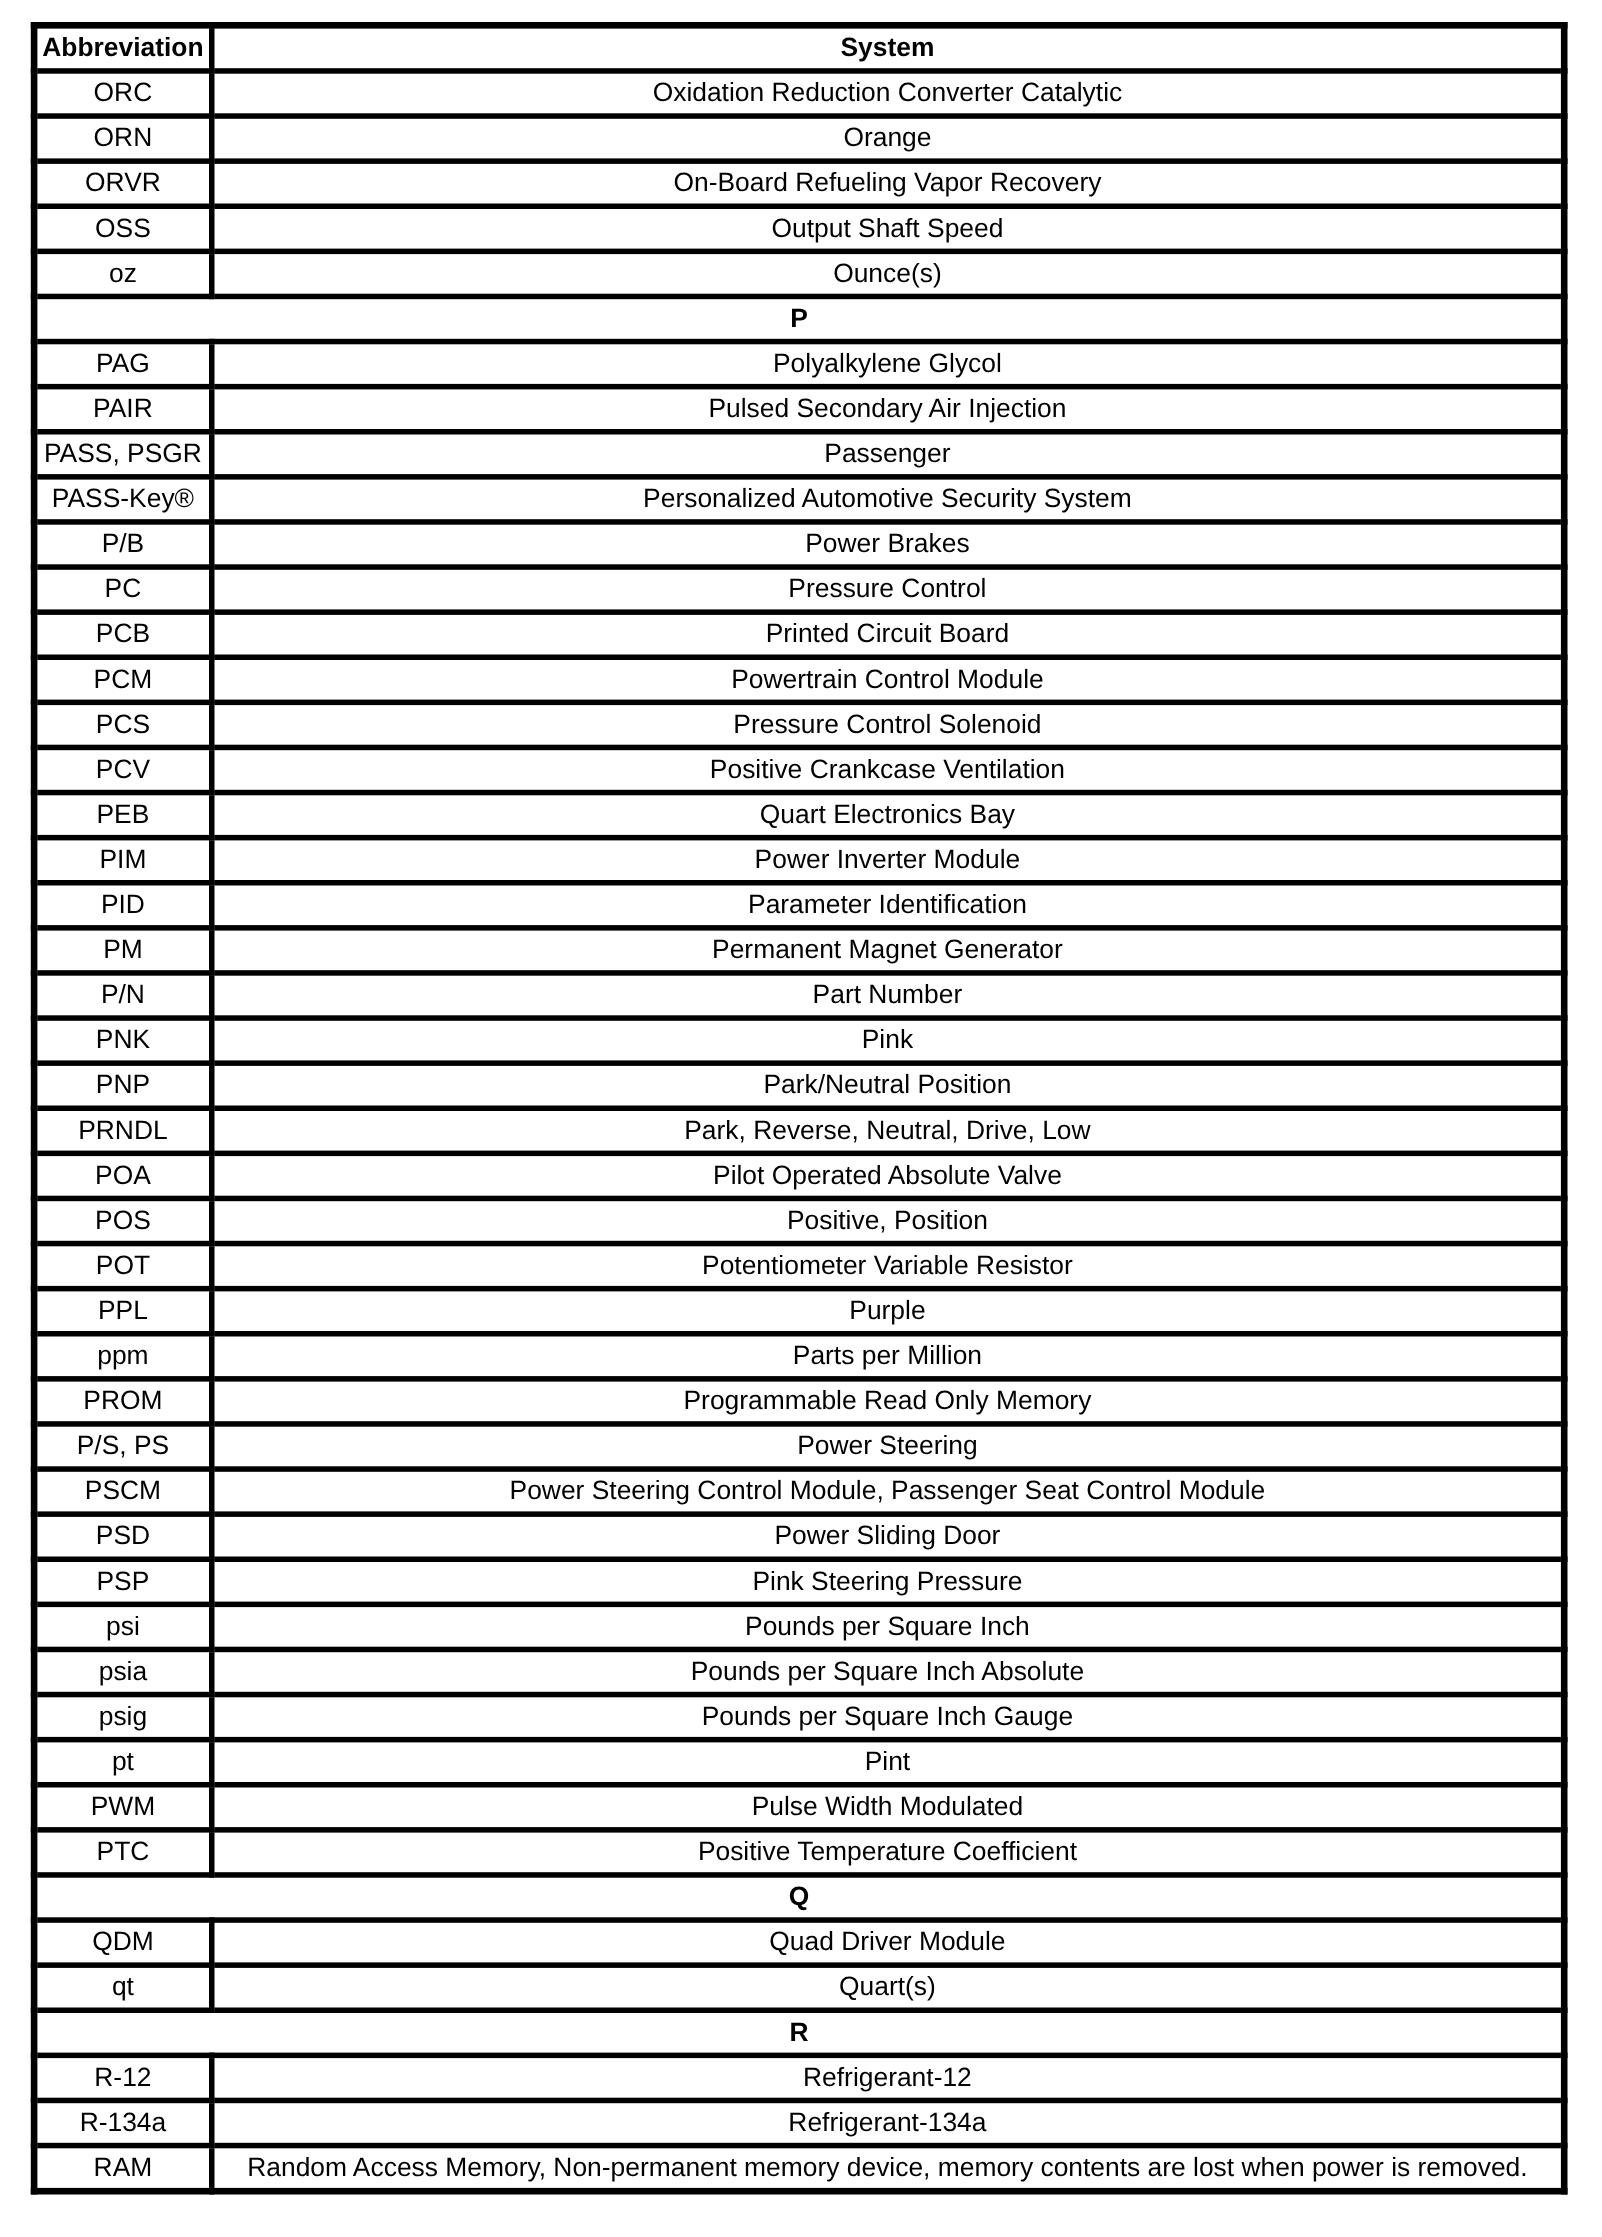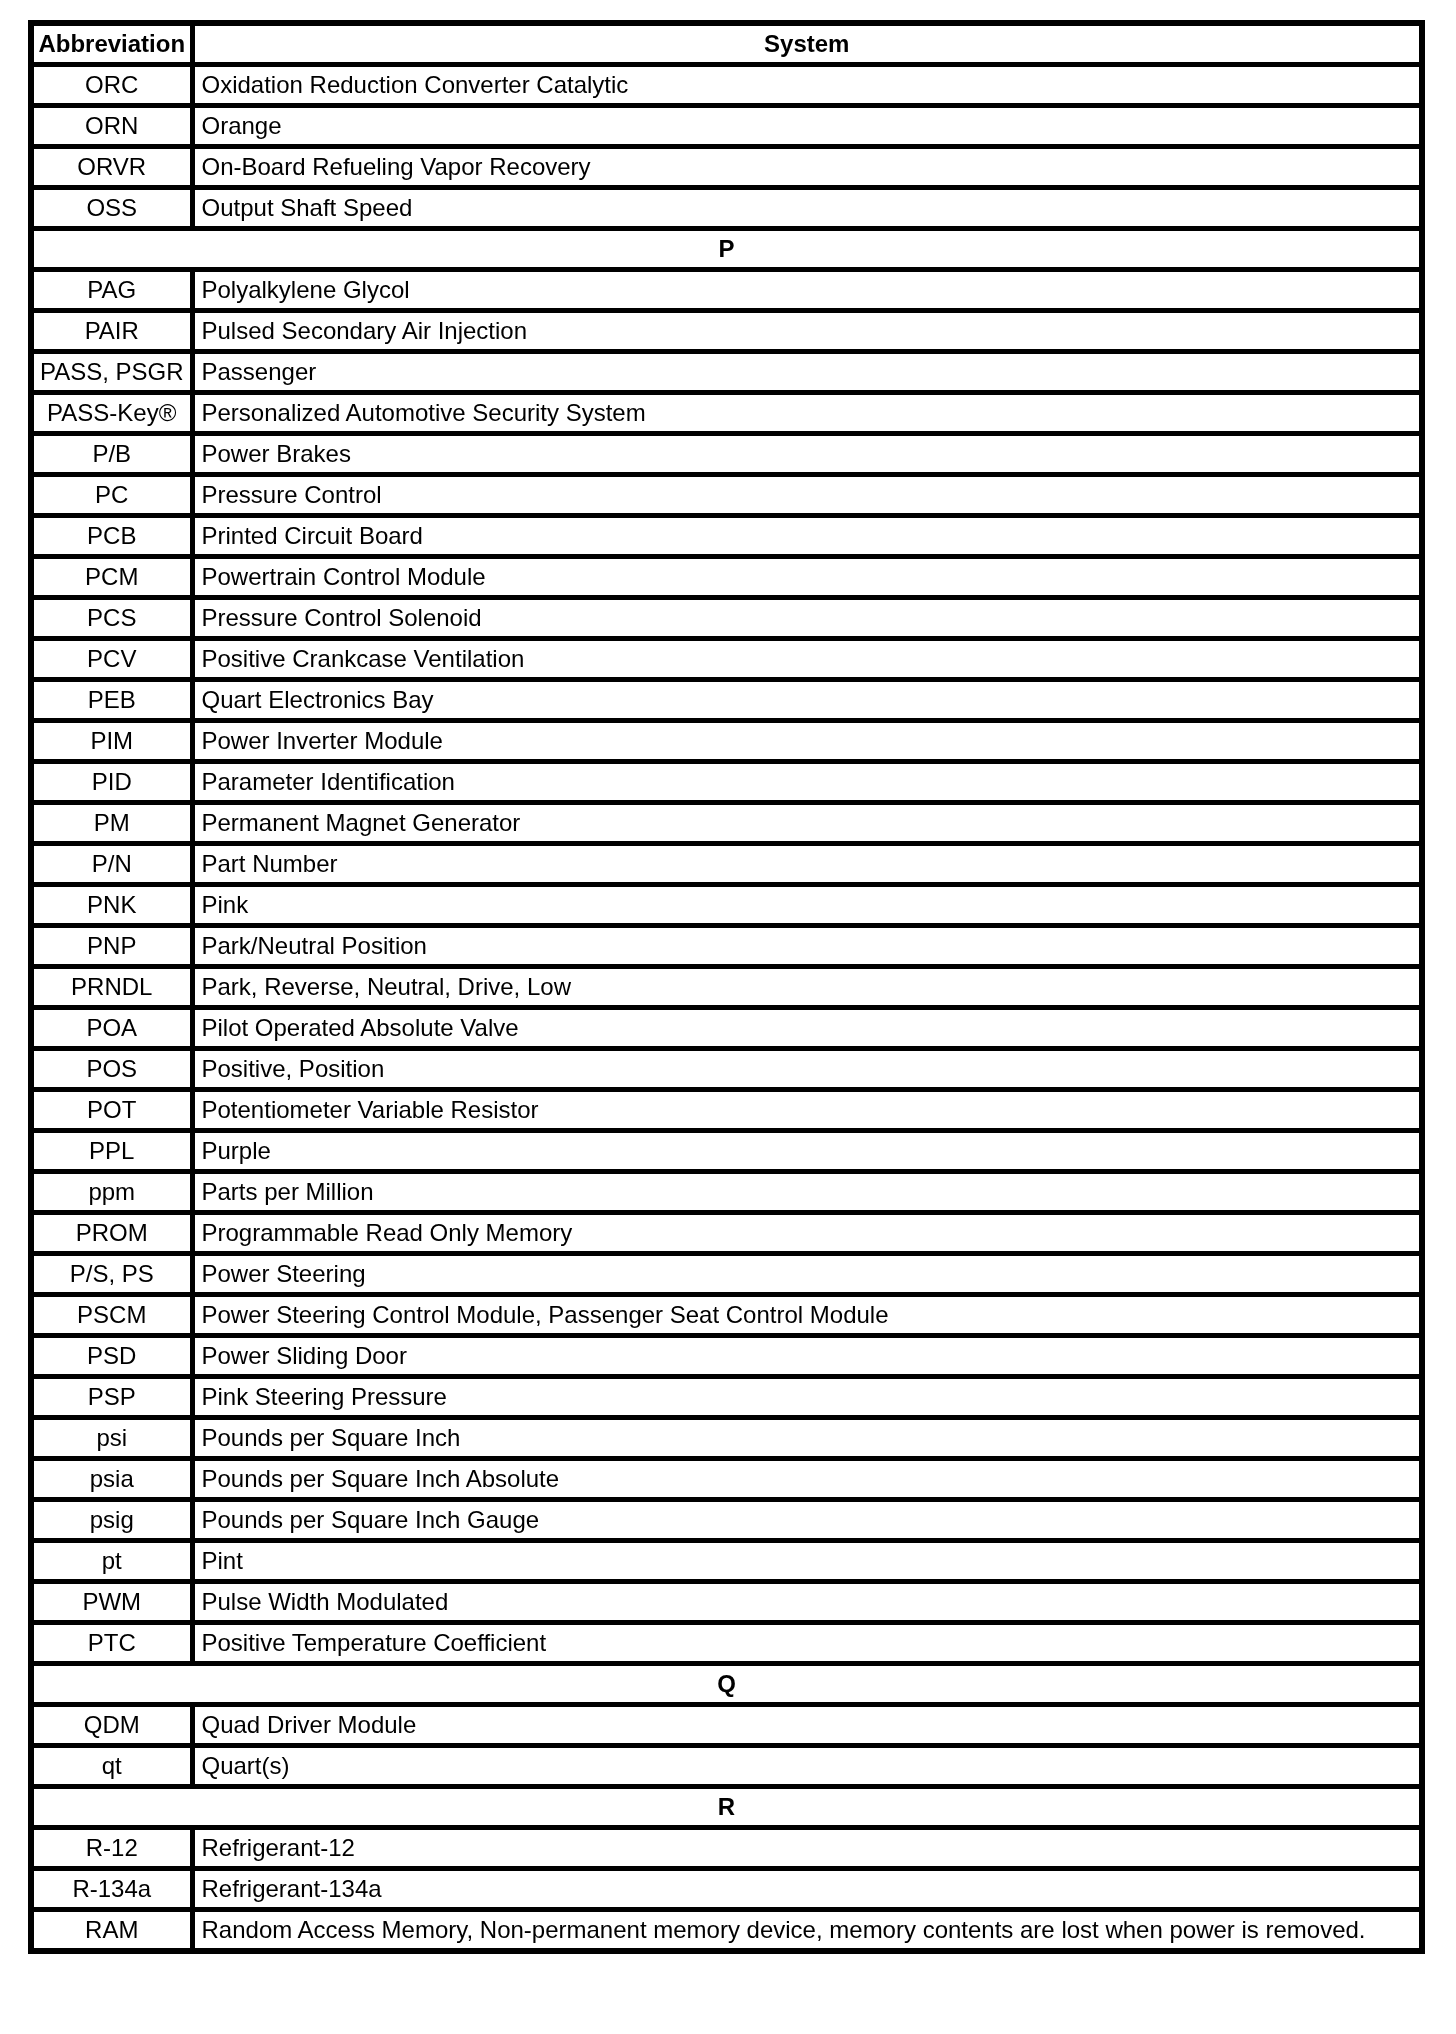--- a/index.html
+++ b/index.html
@@ -39,21 +39,21 @@
   th.header-cell {
     font-weight: bold;
     text-align: center;
     padding: 0 2px;
   }
   td.abbr-cell {
     text-align: center;
     padding: 0 2px;
   }
   td.meaning-cell {
-    text-align: left;
+    text-align: center;
     padding: 0 7px;
   }
   td.section-cell {
     text-align: center;
     font-weight: bold;
     padding: 0 2px;
   }
 </style>
 </head>
 <body>
@@ -81,20 +81,24 @@
         </tr>
         <tr>
           <td class="abbr-cell">ORVR</td>
           <td class="meaning-cell">On-Board Refueling Vapor Recovery</td>
         </tr>
         <tr>
           <td class="abbr-cell">OSS</td>
           <td class="meaning-cell">Output Shaft Speed</td>
         </tr>
         <tr>
+          <td class="abbr-cell">oz</td>
+          <td class="meaning-cell">Ounce(s)</td>
+        </tr>
+        <tr>
           <td colspan="2" class="section-cell">P</td>
         </tr>
         <tr>
           <td class="abbr-cell">PAG</td>
           <td class="meaning-cell">Polyalkylene Glycol</td>
         </tr>
         <tr>
           <td class="abbr-cell">PAIR</td>
           <td class="meaning-cell">Pulsed Secondary Air Injection</td>
         </tr>

